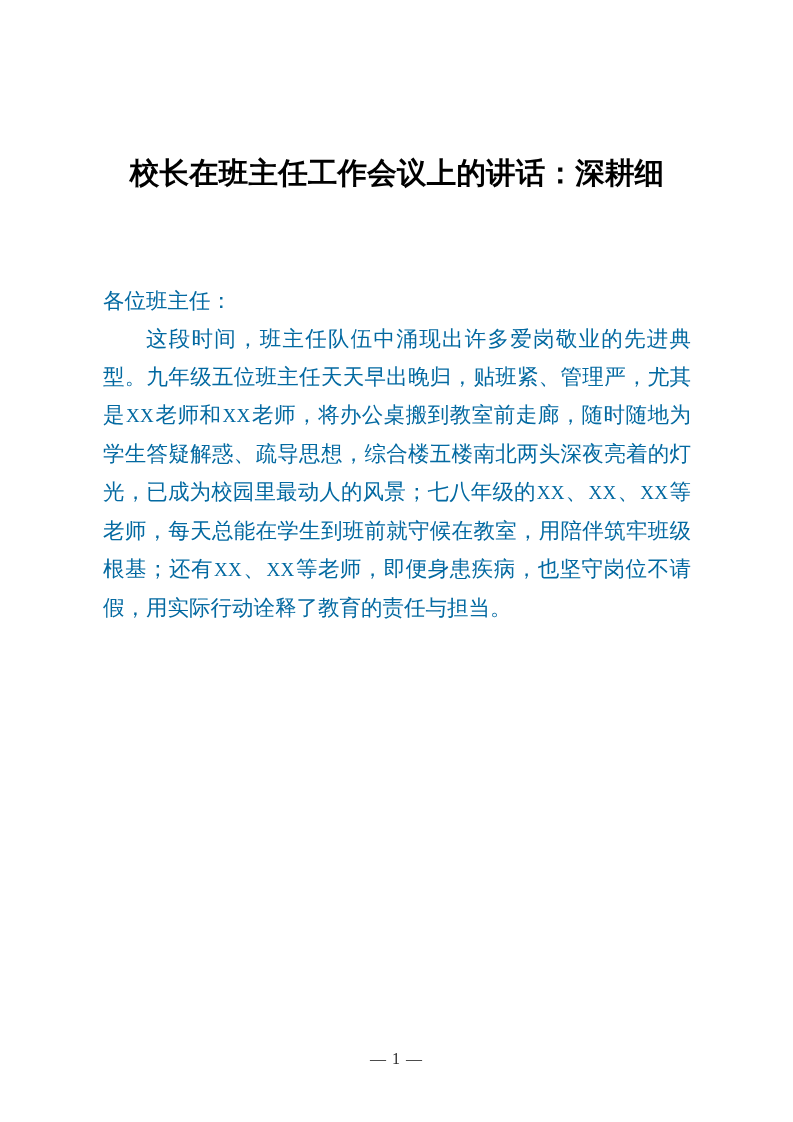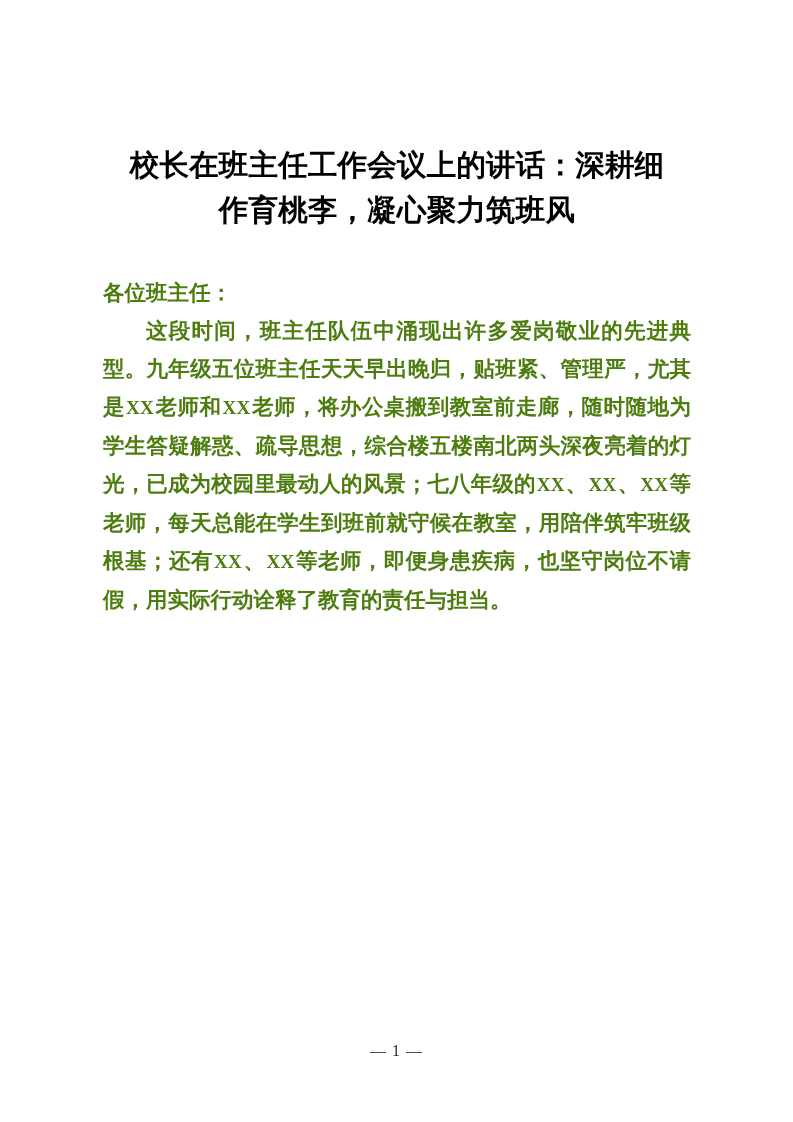--- a/index.html
+++ b/index.html
@@ -7,21 +7,21 @@
     margin: 0;
     padding: 0;
     background: #ffffff;
   }
 
   .page {
     position: relative;
     width: 793px;
     height: 1086px;
     background: #ffffff;
-    margin: 4px auto;
+    margin: 12px auto;
     overflow: hidden;
     box-sizing: border-box;
   }
 
   
   .doc-title {
     position: absolute;
     left: 103px;
     top: 138px;
     width: 588px;
@@ -37,24 +37,23 @@
 
   
   .doc-body {
     position: absolute;
     left: 103px;
     top: 270px;
     width: 588px;
     font-family: "Liberation Serif", "DejaVu Serif", serif;
     font-size: 21.5px;
     line-height: 38px;
-    color: #4d7c0f;
+    color: #0369a1;
     text-align: justify;
     text-justify: inter-ideograph;
-    font-weight: bold;
   }
 
   .doc-body p {
     margin: 0;
     padding: 0;
     text-align: justify;
     text-justify: inter-ideograph;
   }
 
   .p-flush {
@@ -86,21 +85,20 @@
     letter-spacing: 1px;
   }
 </style>
 </head>
 <body>
 
 <div class="page">
 
   <div class="doc-title">
     <div>校长在班主任工作会议上的讲话：深耕细</div>
-    <div>作育桃李，凝心聚力筑班风</div>
   </div>
 
   <div class="doc-body">
 
     <p class="p-flush">各位班主任：</p>
 
 
 
     <p class="p-indent"><span>这段时间，班主任队伍中涌现出许多爱岗敬业的先进典型。九年级五位班主任天天早出晚归，贴班紧、管理严，尤其是</span><span class="latin">XX</span><span>老师和</span><span class="latin">XX</span><span>老师，将办公桌搬到教室前走廊，随时随地为学生答疑解惑、疏导思想，综合楼五楼南北两头深夜亮着的灯光，已成为校园里最动人的风景；七八年级的</span><span class="latin">XX</span><span>、</span><span class="latin">XX</span><span>、</span><span class="latin">XX</span><span>等老师，每天总能在学生到班前就守候在教室，用陪伴筑牢班级根基；还有</span><span class="latin">XX</span><span>、</span><span class="latin">XX</span><span>等老师，即便身患疾病，也坚守岗位不请假，用实际行动诠释了教育的责任与担当。</span></p>
 

